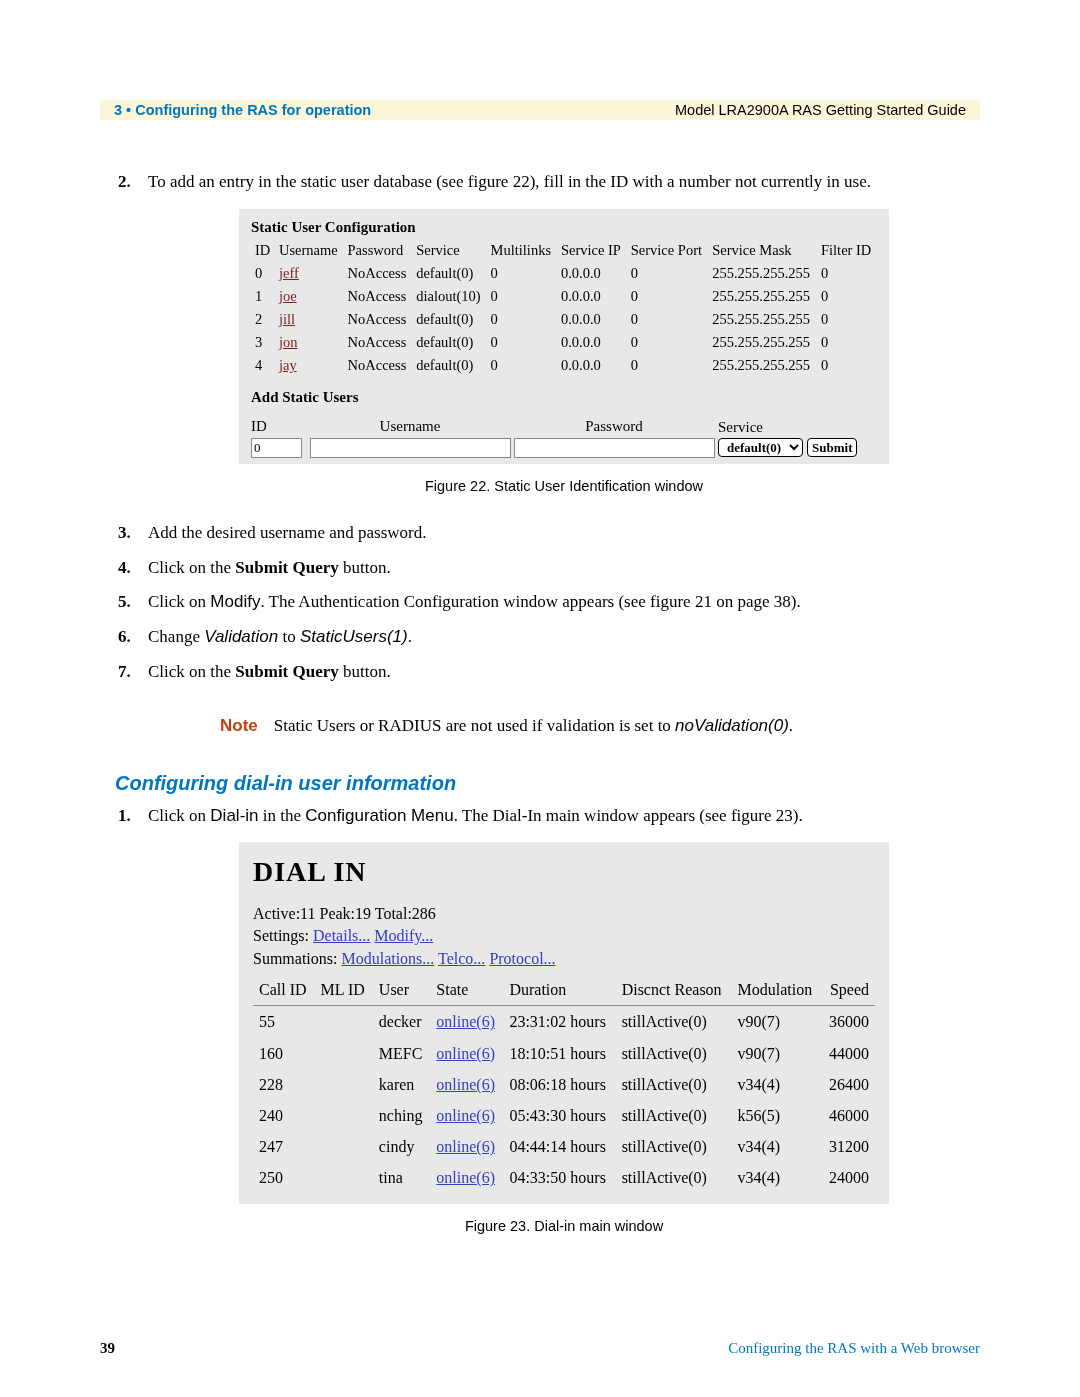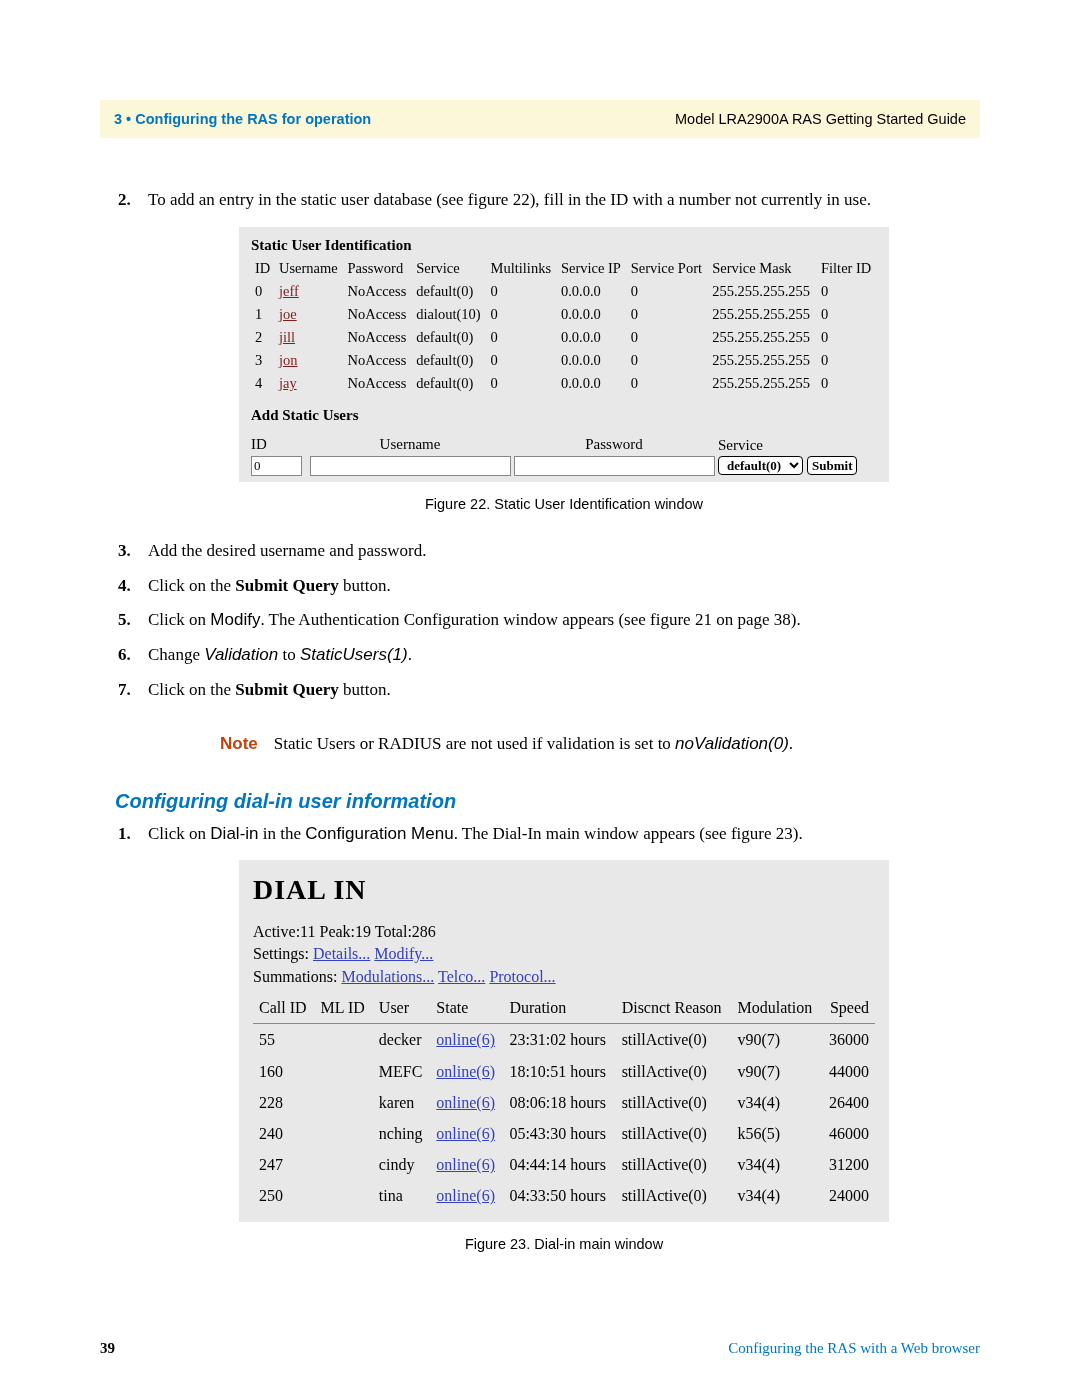--- a/index.html
+++ b/index.html
@@ -11,21 +11,21 @@
   .page {
     width: 1080px;
     min-height: 1397px;
     margin: 0 auto;
     padding: 100px 100px 60px 100px;
     box-sizing: border-box;
     position: relative;
   }
   .header-bar {
     background: #fdf7d9;
-    padding: 11px 14px;
+    padding: 2px 14px;
     display: flex;
     justify-content: space-between;
     align-items: center;
     font-family: Arial, Helvetica, sans-serif;
     font-size: 14.5px;
     margin-bottom: 50px;
   }
   .header-left {
     color: #0076c0;
     font-weight: bold;
@@ -185,21 +185,21 @@
     <span class="header-right">Model LRA2900A RAS Getting Started Guide</span>
   </div>
 
   <div class="body-text">
     <ol class="main-list">
       <li><span>To add an entry in the static user database (see figure 22), fill in the ID with a number not currently in use.</span>
 
         
         <div class="figure-wrap">
           <div class="shot">
-            <div class="sec-head">Static User Identification</div>
+            <div class="sec-head">Static User Configuration</div>
             <div class="tbl1">
               <table>
                 <thead>
                     <tr>
                   <th>ID</th>
                   <th>Username</th>
                   <th>Password</th>
                   <th>Service</th>
                   <th>Multilinks</th>
                   <th>Service IP</th>

